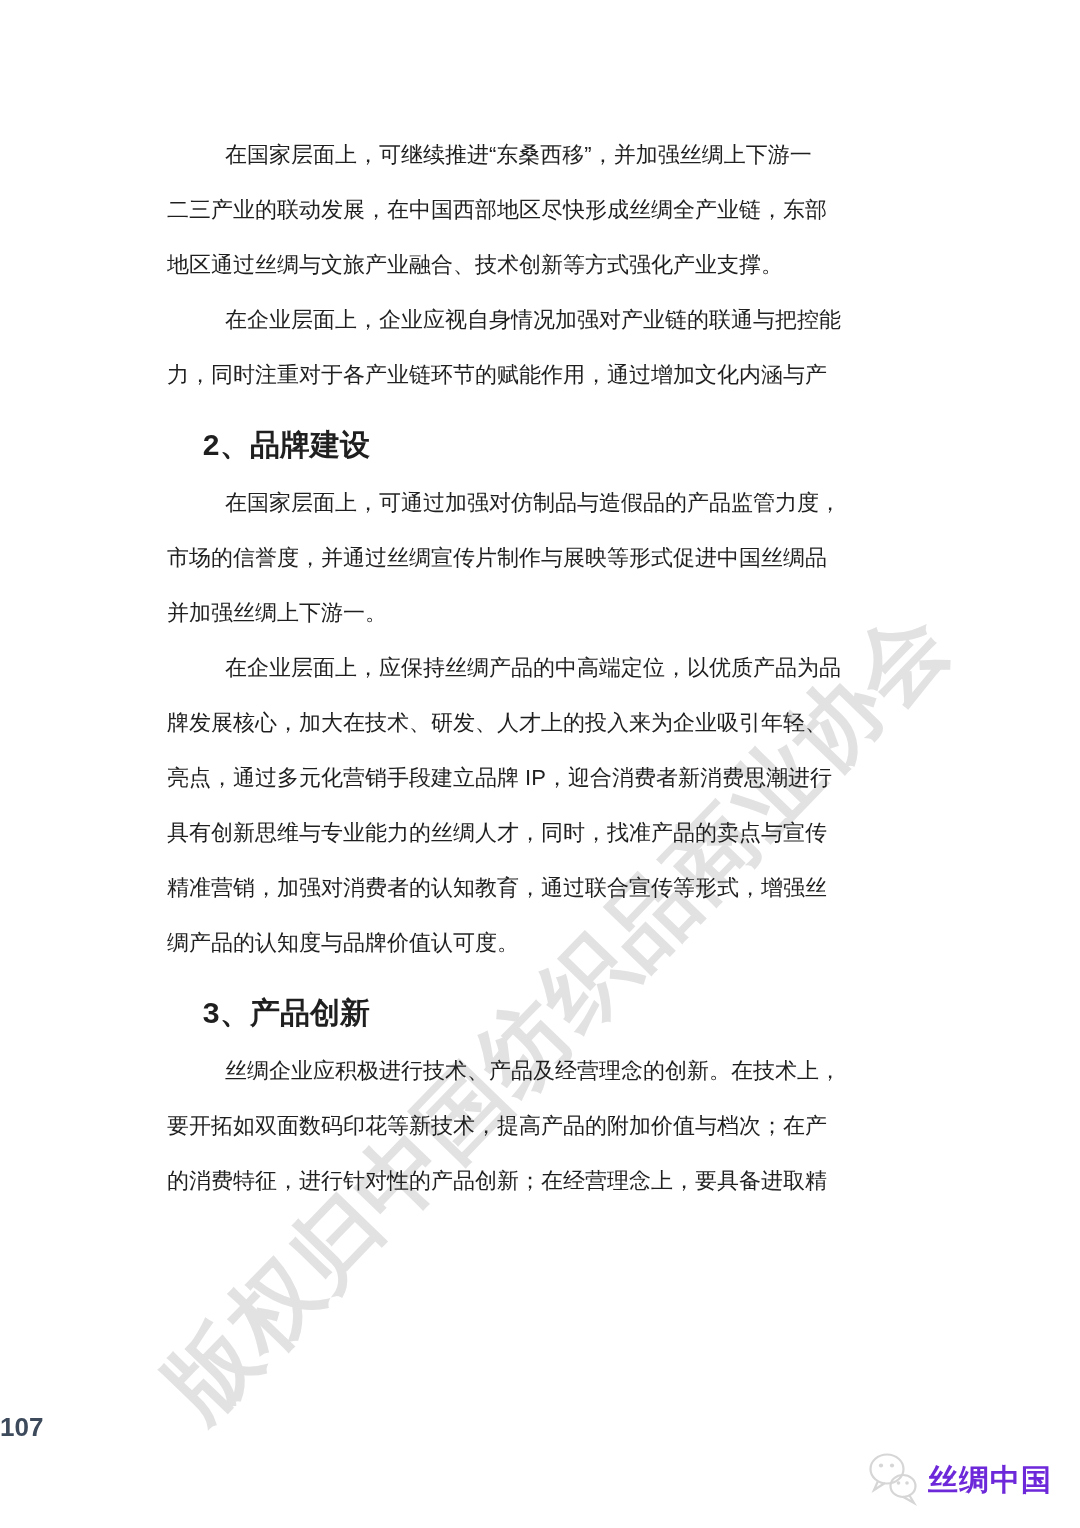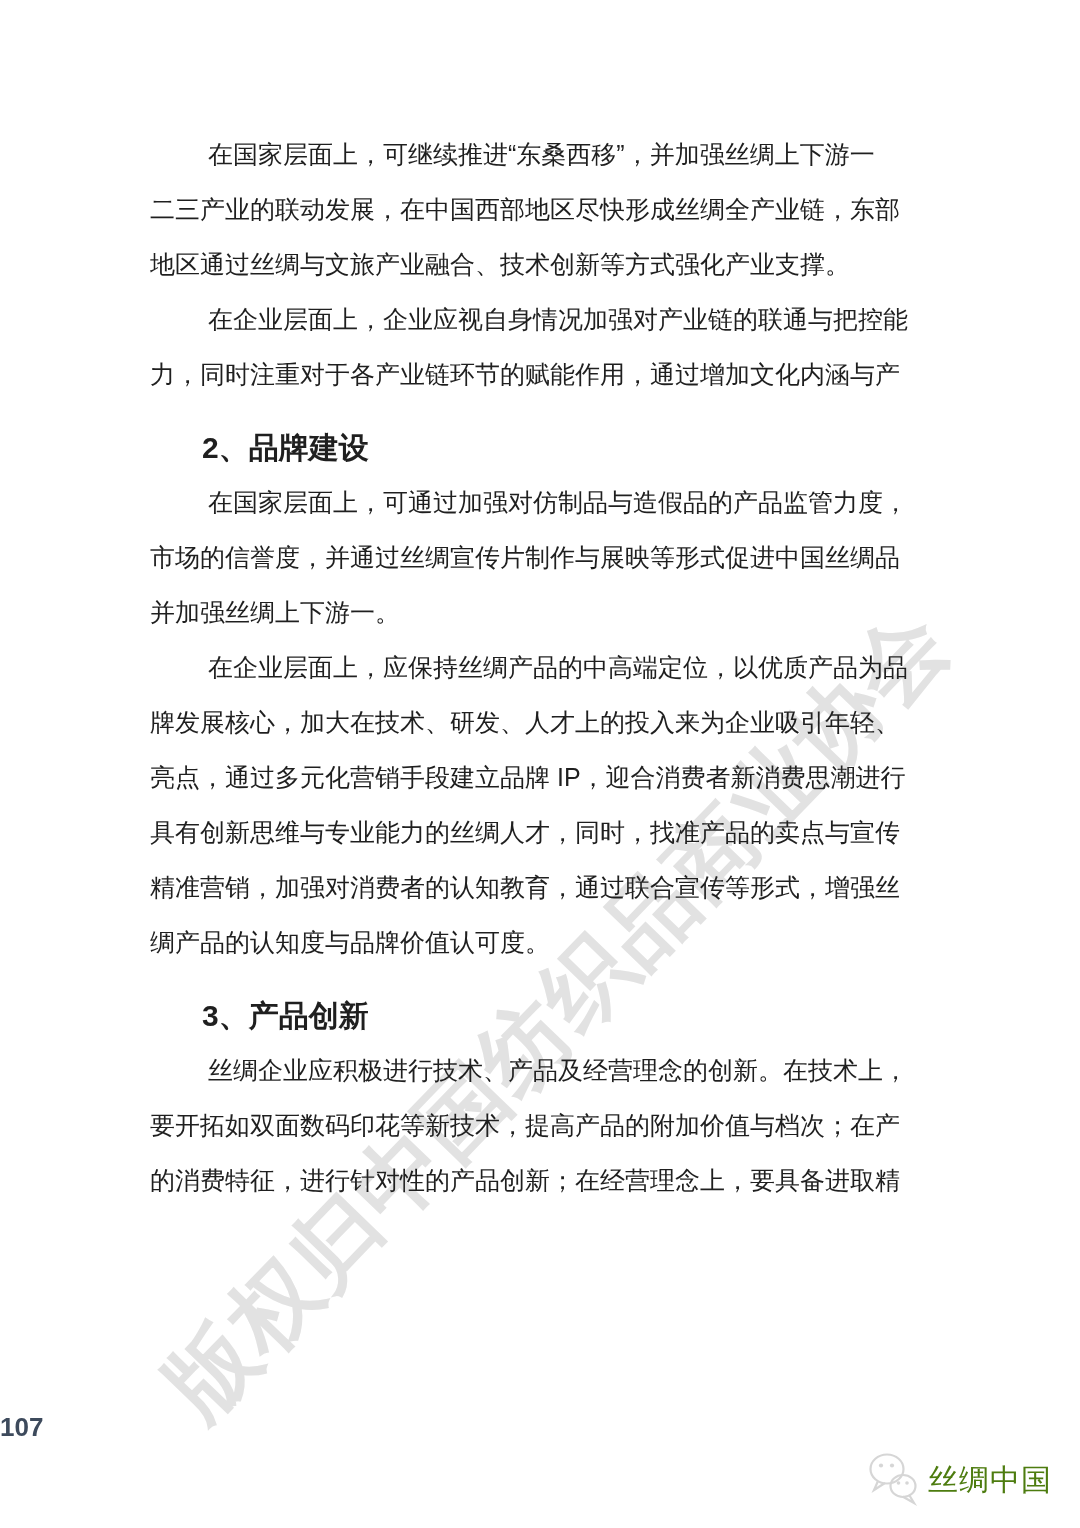--- a/index.html
+++ b/index.html
@@ -34,31 +34,33 @@
   .content {
     position:absolute;
     left:150px; top:127px;
     width:790px;
     z-index:1;
     color:#1f1f1f;
   }
   .line {
     height:55px;
     line-height:55px;
-    font-size:25px;
+    font-size:22px;
     white-space:nowrap;
+    margin-left:17px;
   }
   .line.indent { padding-left:58px; }
   .heading {
     margin-top:18px;
     margin-left:52px;
     height:55px;
     line-height:55px;
     font-size:30px;
     font-weight:700;
+    font-family:Liberation Mono, monospace;
   }
   .page-number {
     position:absolute;
     top:1412px; left:0;
     width:100%;
     text-align:left;
     font-size:26px;
     font-weight:600;
     color:#3d4a5c;
     z-index:1;
@@ -66,22 +68,22 @@
   .footer-brand {
     position:absolute;
     top:1452px; right:28px;
     display:flex;
     align-items:center;
     gap:8px;
     z-index:1;
   }
   .footer-brand .brand-text {
     font-size:30px;
-    font-weight:400;
-    color:#4d7c0f;
+    font-weight:700;
+    color:#6d28d9;
     letter-spacing:1px;
   }
 </style>
 </head>
 <body>
 
 <div class="page">
 
   <div class="watermark">版权归中国纺织品商业协会</div>
 

